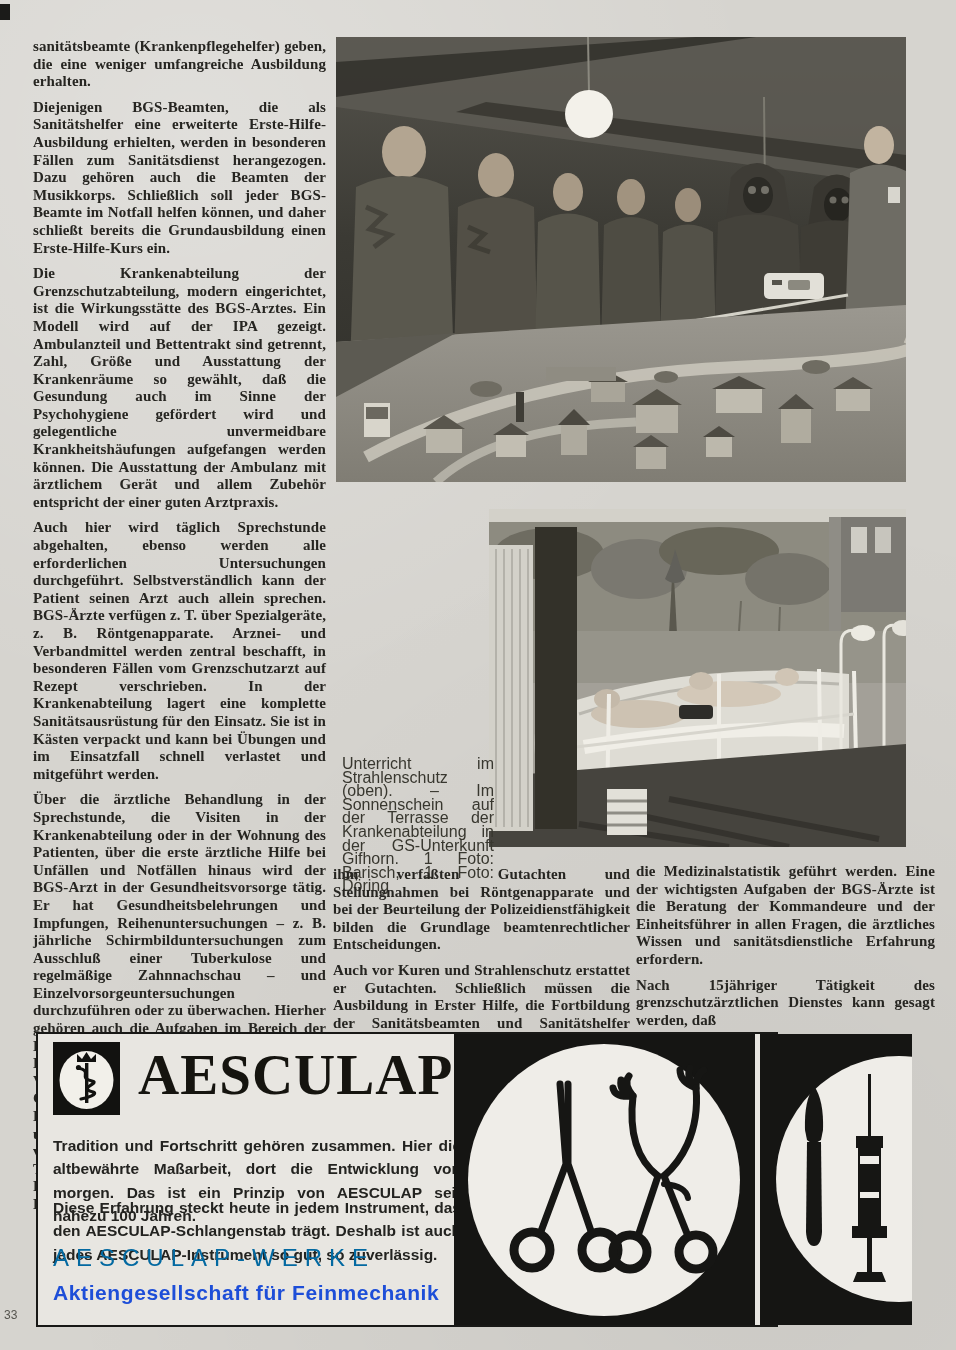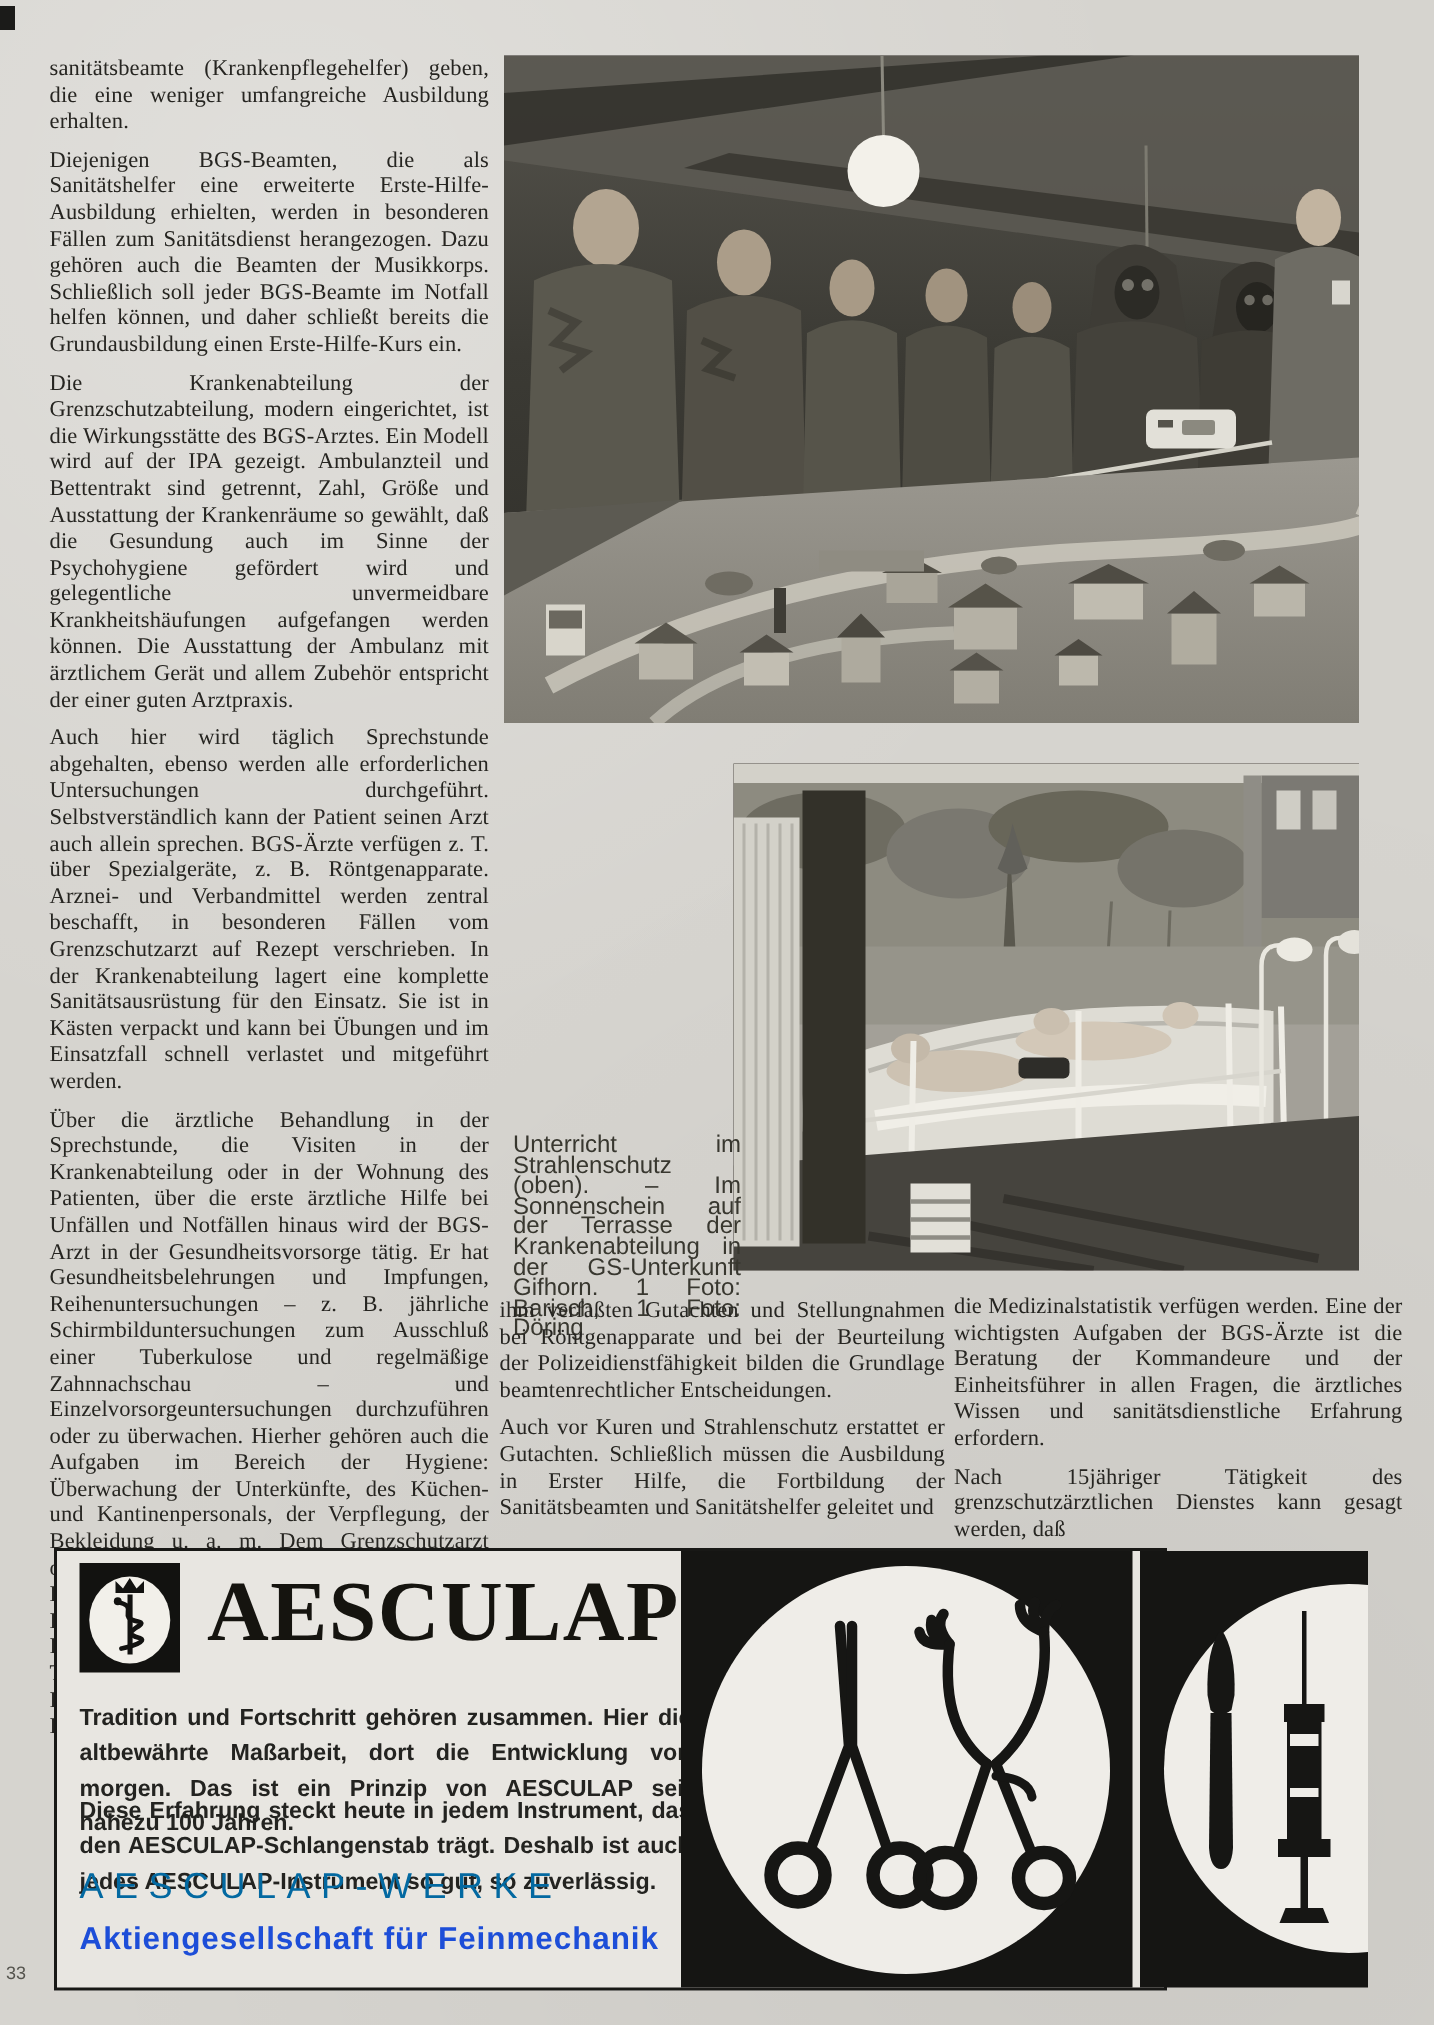--- a/index.html
+++ b/index.html
@@ -11,21 +11,21 @@
   }
   .noise{position:absolute;inset:0;pointer-events:none;
     background:
       radial-gradient(circle at 20% 10%, rgba(255,255,255,.25), transparent 40%),
       radial-gradient(circle at 80% 90%, rgba(0,0,0,.05), transparent 50%);
   }
   .artifact{position:absolute;left:0;top:4px;width:10px;height:16px;background:#1b1b19;}
 
   
   .col{position:absolute;text-align:justify;font-size:15px;line-height:17.6px;letter-spacing:.1px;}
-  .col p{margin:0 0 8px 0;}
+  .col p{margin:0 0 8px 0;font-weight:bold;}
   #col-left{left:33px;top:38px;width:293px;}
   #col-mid{left:333px;top:866px;width:297px;}
   #col-right{left:636px;top:863px;width:299px;}
 
   .caption{position:absolute;left:342px;top:757px;width:152px;
     font-family:"Liberation Sans", sans-serif;font-size:16px;line-height:13.6px;
     color:#38372f;text-align:justify;}
 
   .pagenum{position:absolute;left:4px;top:1308px;
     font-family:"Liberation Sans", sans-serif;font-size:12px;color:#55544e;}
@@ -271,21 +271,21 @@
   </svg>
 </div>
 
 <div class="caption">Unterricht im Strahlenschutz (oben). – Im Sonnenschein auf der Terrasse der Krankenabteilung in der GS-Unterkunft Gifhorn. 1 Foto: Barisch, 1 Foto: Döring</div>
 
 <div class="col" id="col-mid">
   <p>ihm verfaßten Gutachten und Stellungnahmen bei Röntgenapparate und bei der Beurteilung der Polizeidienstfähigkeit bilden die Grundlage beamtenrechtlicher Entscheidungen.</p>
   <p>Auch vor Kuren und Strahlenschutz erstattet er Gutachten. Schließlich müssen die Ausbildung in Erster Hilfe, die Fortbildung der Sanitätsbeamten und Sanitätshelfer geleitet und</p>
 </div>
 <div class="col" id="col-right">
-  <p>die Medizinalstatistik verfügen werden. Eine der wichtigsten Aufgaben der BGS-Ärzte ist die Beratung der Kommandeure und der Einheitsführer in allen Fragen, die ärztliches Wissen und sanitätsdienstliche Erfahrung erfordern.</p>
+  <p>die Medizinalstatistik geführt werden. Eine der wichtigsten Aufgaben der BGS-Ärzte ist die Beratung der Kommandeure und der Einheitsführer in allen Fragen, die ärztliches Wissen und sanitätsdienstliche Erfahrung erfordern.</p>
   <p>Nach 15jähriger Tätigkeit des grenzschutzärztlichen Dienstes kann gesagt werden, daß</p>
 </div>
 
 <div id="ad">
   <div id="ad-logo">
     <svg width="67" height="73" viewBox="0 0 67 73">
       <ellipse cx="33.5" cy="38" rx="27" ry="29" fill="#f2f0ea"></ellipse>
 
       <path d="M24,20 L24,12 L29,17 L33.5,10 L38,17 L43,12 L43,20 Z" fill="#121210"></path>
 

